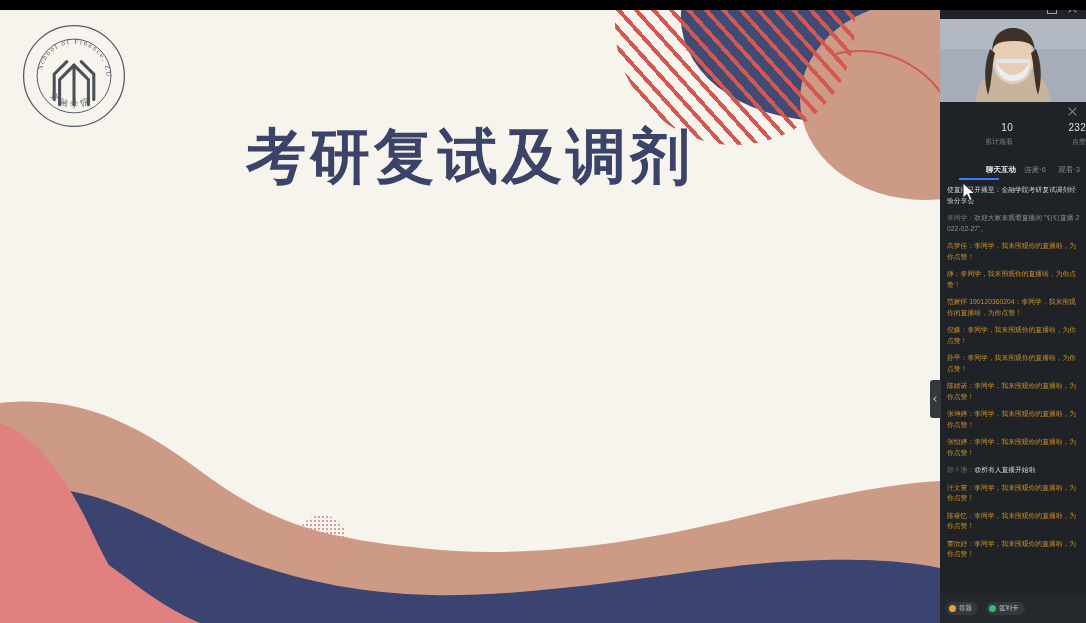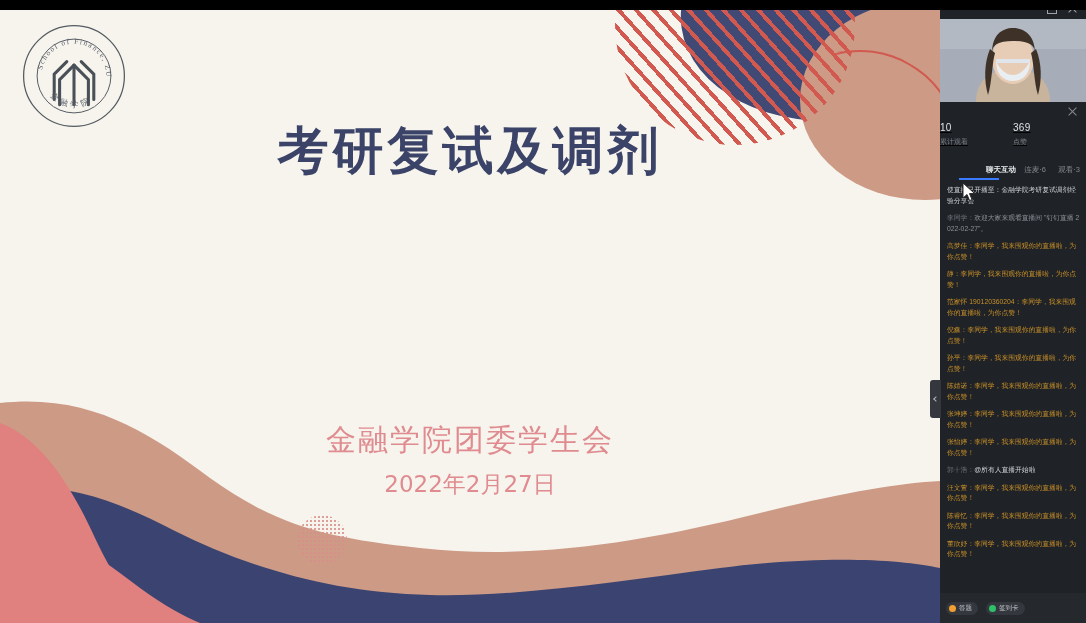--- a/index.html
+++ b/index.html
@@ -65,21 +65,21 @@
   
   .logo {
     position:absolute; left:20px; top:12px; width:108px; height:108px;
   }
 
   
   .slide-title {
     position:absolute; left:0; right:0; top:110px;
     text-align:center;
     color:#3b4468;
-    font-size:51px; line-height:1.22;
+    font-size:60px; line-height:1.22;
     font-weight:700;
     letter-spacing:4px;
     font-family:"DejaVu Sans","Liberation Sans",sans-serif;
   }
   .slide-title .ln { display:block; }
 
   .slide-sub {
     position:absolute; left:0; right:0; top:410px; text-align:center;
   }
   .slide-sub .org {
@@ -142,21 +142,21 @@
     width:11px; height:1px; background:#c9ccd1;
   }
   .panel-close::before { transform:rotate(45deg); }
   .panel-close::after  { transform:rotate(-45deg); }
 
   
   .stats {
     position:absolute; left:0; top:122px; width:146px; height:35px;
     display:flex;
   }
-  .stat { flex:1; text-align:left;text-decoration:underline; }
+  .stat { flex:1; text-align:right; }
   .stat .num {
     display:block; color:#dfe2e6; font-size:10px; line-height:12px;
     letter-spacing:.3px;
   }
   .stat .lbl {
     display:block; color:#7d828a; font-size:7px; line-height:11px;
     margin-top:2px;
   }
 
   
@@ -260,24 +260,20 @@
       <path id="arcBot" d="M 28,72 A 34,34 0 0 0 92,72" fill="none"></path>
       <text font-size="9" fill="#5a6068" font-family="'DejaVu Sans',sans-serif" letter-spacing="4">
         <textPath href="#arcBot" startOffset="14%">金融学院</textPath>
       </text>
     </svg>
 
     <div class="slide-title">
       <span class="ln">考研复试及调剂</span>
     </div>
 
-    <div class="slide-sub">
-      <span class="org">金融学院团委学生会</span>
-      <span class="date">2022年2月27日</span>
-    </div>
   </div>
 
   <div class="sidebar">
 
     <div class="win-bar">
       <div class="win-btn max"></div>
       <div class="win-btn close"></div>
     </div>
 
     <div class="video-tile">
@@ -298,21 +294,21 @@
     <div class="panel-close-row">
       <div class="panel-close"></div>
     </div>
 
     <div class="stats">
       <div class="stat">
         <span class="num">10</span>
         <span class="lbl">累计观看</span>
       </div>
       <div class="stat">
-        <span class="num">369</span>
+        <span class="num">232</span>
         <span class="lbl">点赞</span>
       </div>
     </div>
 
     <div class="tabs">
       <div class="tab active">聊天互动</div>
       <div class="tab">连麦·6</div>
       <div class="tab">观看·3</div>
     </div>
 

